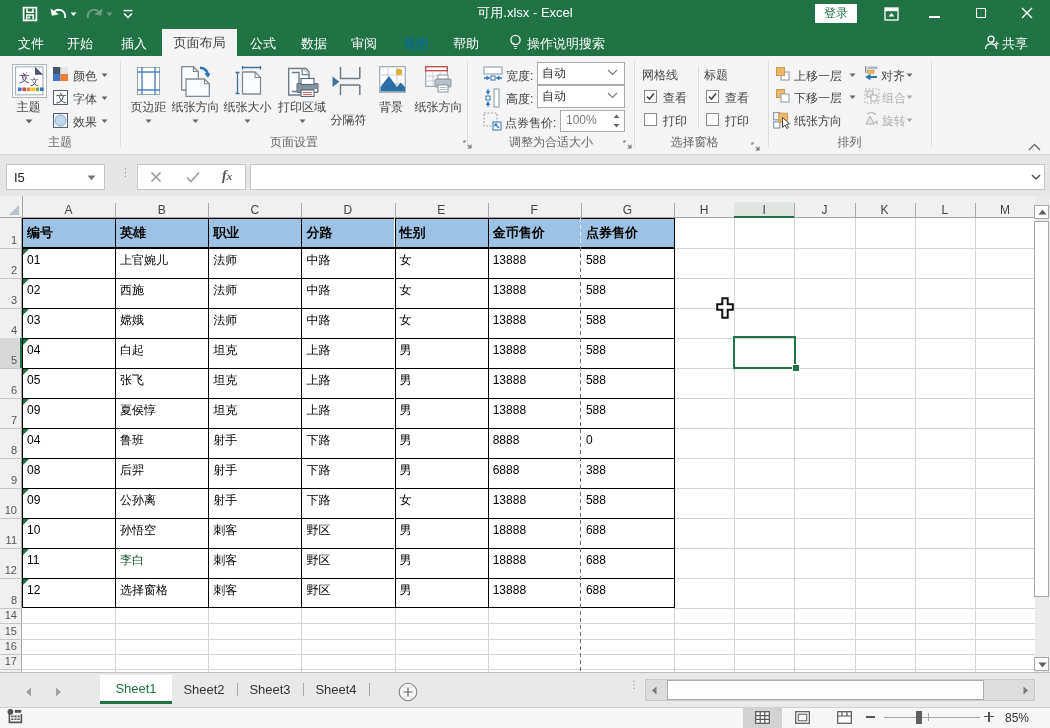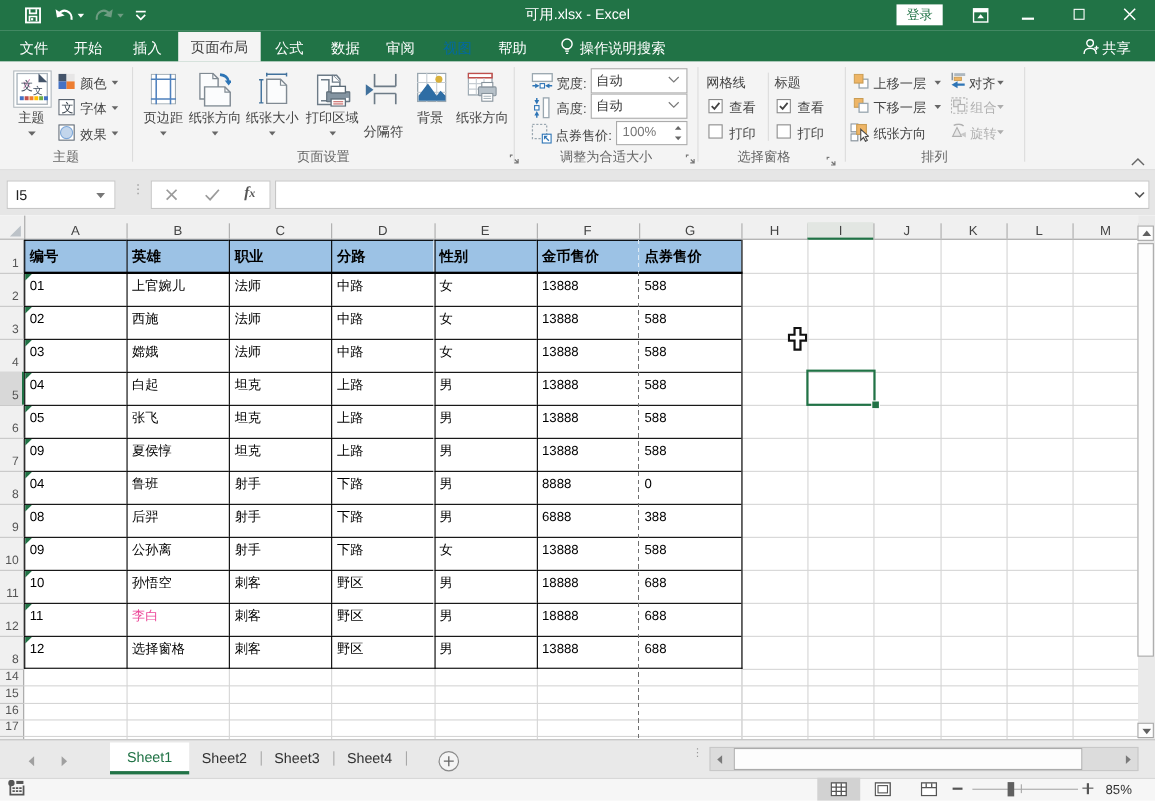--- a/index.html
+++ b/index.html
@@ -596,21 +596,21 @@
 <div class="abs" style="left:394.6px;top:518.0px;width:93.1px;height:30.0px;border-left:1px solid #000;border-top:1px solid #000;"></div>
 <div class="abs" style="left:399.6px;top:515.0px;height:30.0px;display:flex;align-items:center;font-size:12px;color:#000;">男</div>
 <div class="abs" style="left:487.7px;top:518.0px;width:93.1px;height:30.0px;border-left:1px solid #000;border-top:1px solid #000;"></div>
 <div class="abs" style="left:492.7px;top:515.0px;height:30.0px;display:flex;align-items:center;font-size:12px;color:#000;">18888</div>
 <div class="abs" style="left:580.9px;top:518.0px;width:93.1px;height:30.0px;border-top:1px solid #000;"></div>
 <div class="abs" style="left:585.9px;top:515.0px;height:30.0px;display:flex;align-items:center;font-size:12px;color:#000;">688</div>
 <div class="abs" style="left:22.0px;top:548.0px;width:93.1px;height:30.0px;border-left:1px solid #000;border-top:1px solid #000;"></div>
 <div class="abs" style="left:27.0px;top:545.0px;height:30.0px;display:flex;align-items:center;font-size:12px;color:#000;">11</div>
 <div class="abs" style="left:23.0px;top:549.0px;width:0;height:0;border-top:6px solid #217346;border-right:6px solid transparent;"></div>
 <div class="abs" style="left:115.1px;top:548.0px;width:93.1px;height:30.0px;border-left:1px solid #000;border-top:1px solid #000;"></div>
-<div class="abs" style="left:120.1px;top:545.0px;height:30.0px;display:flex;align-items:center;font-size:12px;color:#ec4899;">李白</div>
+<div class="abs" style="left:120.1px;top:545.0px;height:30.0px;display:flex;align-items:center;font-size:12px;color:#14532d;">李白</div>
 <div class="abs" style="left:208.3px;top:548.0px;width:93.1px;height:30.0px;border-left:1px solid #000;border-top:1px solid #000;"></div>
 <div class="abs" style="left:213.3px;top:545.0px;height:30.0px;display:flex;align-items:center;font-size:12px;color:#000;">刺客</div>
 <div class="abs" style="left:301.4px;top:548.0px;width:93.1px;height:30.0px;border-left:1px solid #000;border-top:1px solid #000;"></div>
 <div class="abs" style="left:306.4px;top:545.0px;height:30.0px;display:flex;align-items:center;font-size:12px;color:#000;">野区</div>
 <div class="abs" style="left:394.6px;top:548.0px;width:93.1px;height:30.0px;border-left:1px solid #000;border-top:1px solid #000;"></div>
 <div class="abs" style="left:399.6px;top:545.0px;height:30.0px;display:flex;align-items:center;font-size:12px;color:#000;">男</div>
 <div class="abs" style="left:487.7px;top:548.0px;width:93.1px;height:30.0px;border-left:1px solid #000;border-top:1px solid #000;"></div>
 <div class="abs" style="left:492.7px;top:545.0px;height:30.0px;display:flex;align-items:center;font-size:12px;color:#000;">18888</div>
 <div class="abs" style="left:580.9px;top:548.0px;width:93.1px;height:30.0px;border-top:1px solid #000;"></div>
 <div class="abs" style="left:585.9px;top:545.0px;height:30.0px;display:flex;align-items:center;font-size:12px;color:#000;">688</div>

